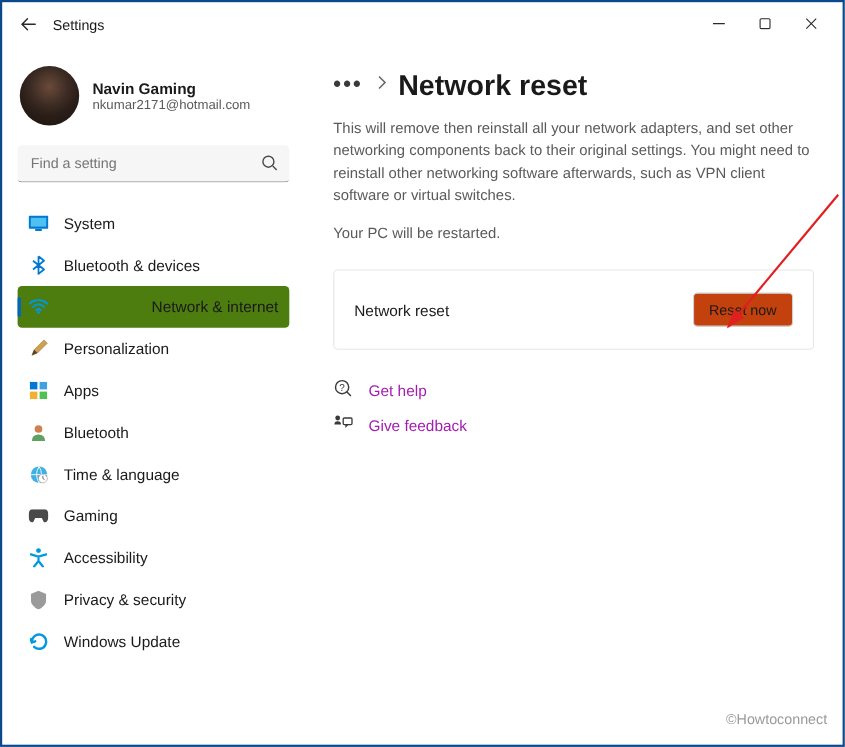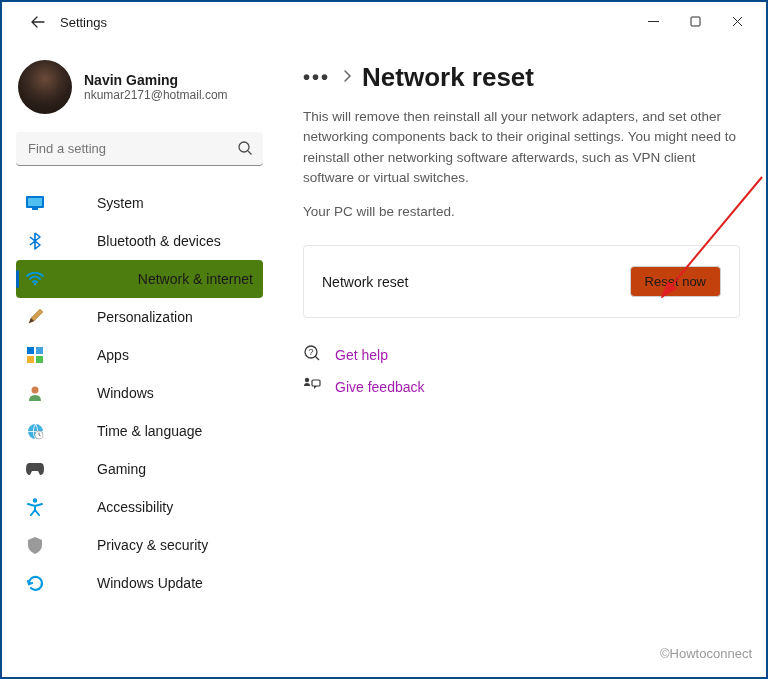--- a/index.html
+++ b/index.html
@@ -1,32 +1,32 @@
 <!DOCTYPE html>
 <html><head>
   <meta charset="utf-8">
   <style>
     * { box-sizing: border-box; margin: 0; padding: 0; font-family: 'Segoe UI', Tahoma, sans-serif; }
     body { width: 768px; height: 679px; background: #fff; border: 2px solid #0b4a8a; position: relative; overflow: hidden; }
-    .titlebar { height: 40px; display: flex; align-items: center; padding: 0 20px; }
+    .titlebar { height: 40px; display: flex; align-items: center; padding: 0 8px; }
     .titlebar .back { width: 32px; height: 32px; display: flex; align-items: center; justify-content: center; cursor: pointer; border-radius: 4px; }
     .titlebar .title { font-size: 13px; color: #1a1a1a; margin-left: 6px; }
     .winbtns { position: absolute; right: 8px; top: 4px; display: flex; }
     .winbtn { width: 42px; height: 30px; display: flex; align-items: center; justify-content: center; cursor: pointer; }
     .content { display: flex; height: calc(100% - 40px); }
     .sidebar { width: 275px; padding: 10px 14px; }
     .user { display: flex; align-items: center; margin: 8px 0 18px 2px; }
     .avatar { width: 54px; height: 54px; border-radius: 50%; background: radial-gradient(circle at 50% 35%, #6b4a3a 0%, #3a2a22 40%, #2a1e18 60%, #1a120e 100%); margin-right: 12px; }
     .uname { font-size: 14px; font-weight: 600; color: #1a1a1a; }
     .uemail { font-size: 12px; color: #5a5a5a; }
     .searchwrap { position: relative; margin: 0 0 18px 0; }
     .search { width: 100%; height: 34px; border: none; border-bottom: 1px solid #8a8a8a; background: #f6f6f6; border-radius: 4px; padding: 0 34px 0 12px; font-size: 13px; color: #5a5a5a; outline: none; }
     .searchicon { position: absolute; right: 10px; top: 8px; color: #4a4a4a; }
     .nav { list-style: none; }
-    .nav li { display: flex; align-items: center; height: 38px; padding: 0 10px; border-radius: 4px; cursor: pointer; font-size: 14px; color: #1a1a1a; position: relative; gap: 39px; }
+    .nav li { display: flex; align-items: center; height: 38px; padding: 0 10px; border-radius: 4px; cursor: pointer; font-size: 14px; color: #1a1a1a; position: relative; }
     .nav li.active { background: #4d7c0f; justify-content: space-between; }
     .nav li.active::before { content: ''; position: absolute; left: 0; top: 10px; width: 3px; height: 18px; background: #0067c0; border-radius: 2px; }
     .navicon { width: 18px; height: 18px; margin-right: 14px; display: flex; align-items: center; justify-content: center; }
     .main { flex: 1; padding: 20px 26px 10px 26px; position: relative; }
     .breadcrumb { display: flex; align-items: center; margin-bottom: 14px; }
     .dots { font-size: 20px; letter-spacing: 2px; color: #3a3a3a; margin-right: 12px; font-weight: bold; }
     .chev { color: #6a6a6a; margin-right: 10px; }
     .pagetitle { font-size: 26px; font-weight: 600; color: #1a1a1a; }
     .desc { font-size: 13.5px; color: #5a5a5a; line-height: 1.5; margin-bottom: 16px; max-width: 440px; }
     .restart { font-size: 13.5px; color: #5a5a5a; margin-bottom: 26px; }
@@ -134,21 +134,21 @@
           </span>
         <span>Apps</span>
       </li>
       <li>
         <span class="navicon">
             <svg width="16" height="16" viewBox="0 0 16 16">
               <circle cx="8" cy="5" r="3.5" fill="#d08050"></circle>
               <path d="M2 16 Q2 10 8 10 Q14 10 14 16 Z" fill="#60a060"></path>
             </svg>
           </span>
-        <span>Windows</span>
+        <span>Bluetooth</span>
       </li>
       <li>
         <span class="navicon">
             <svg width="17" height="17" viewBox="0 0 17 17">
               <circle cx="8.5" cy="8.5" r="7.5" fill="#40b0e0"></circle>
               <path d="M8.5 1 Q4 8.5 8.5 16 Q13 8.5 8.5 1 M1 8.5 H16" stroke="#fff" stroke-width="0.8" fill="none"></path>
               <circle cx="12" cy="12" r="4" fill="#fff" stroke="#888" stroke-width="0.5"></circle>
               <path d="M12 9.5 V12 L13.5 13" stroke="#555" stroke-width="0.8" fill="none"></path>
             </svg>
           </span>

